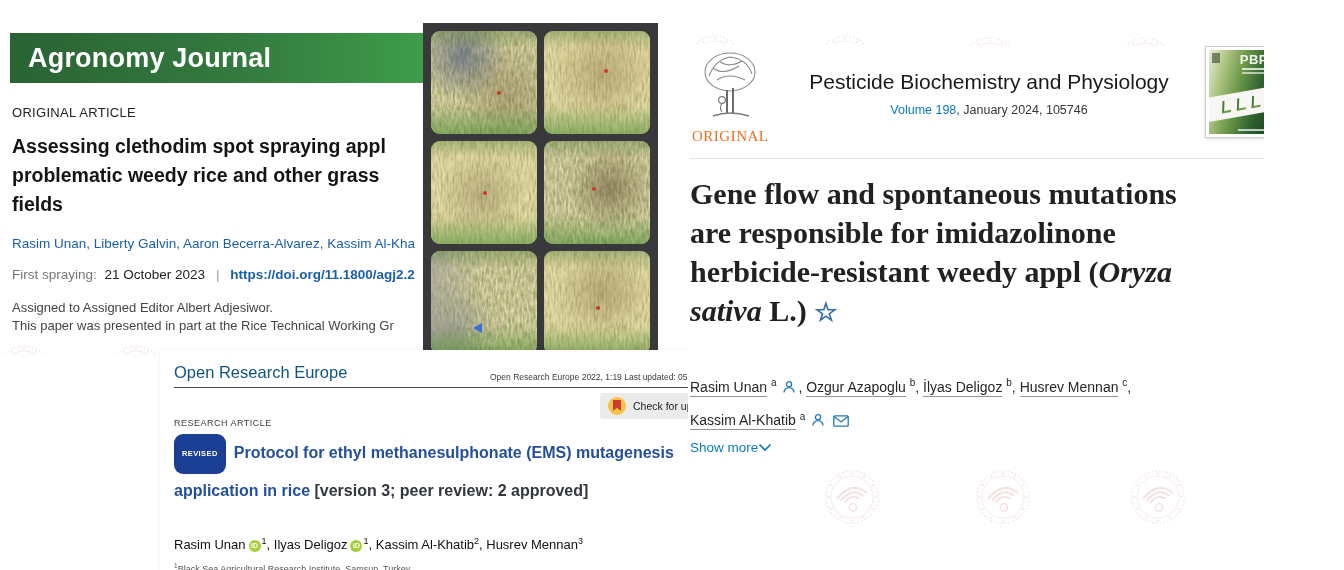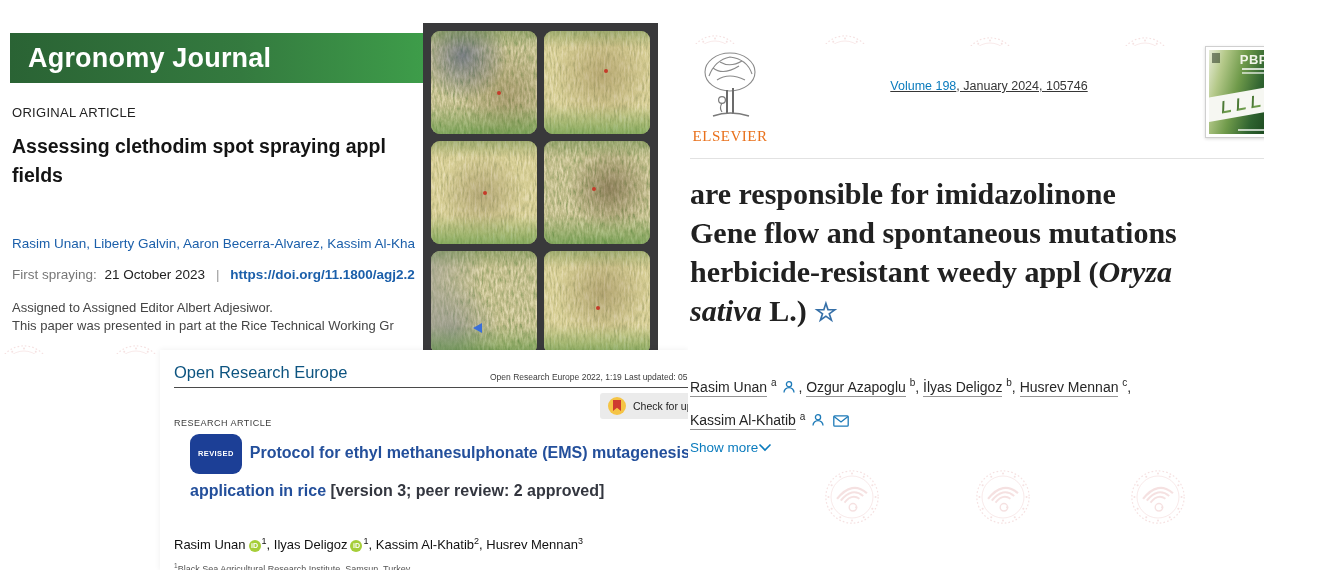--- a/index.html
+++ b/index.html
@@ -51,39 +51,39 @@
   .ore-brand { position:absolute; left:14px; top:13px; font-size:16.5px; font-weight:500; color:#0d5480; }
   .ore-cite { position:absolute; left:330px; top:22px; font-size:8.5px; color:#3c3c3c; white-space:nowrap; }
   .ore-rule { position:absolute; left:14px; top:37px; width:514px; height:1px; background:#4a4a4a; }
   .chk { position:absolute; left:440px; top:43px; height:26px; width:200px; background:#ebebeb; border-radius:3px;
     display:flex; align-items:center; padding:0 8px; gap:7px; }
   .chk-ic { width:18px; height:18px; border-radius:50%; background:#f5c445; position:relative; flex:0 0 auto; }
   .chk-ic i { position:absolute; left:5px; top:3px; width:8px; height:11px; background:#cf3a30; display:block;
     clip-path:polygon(0 0,100% 0,100% 100%,50% 70%,0 100%); }
   .chk span { font-size:10.5px; color:#222; white-space:nowrap; }
   .ore-kicker { position:absolute; left:14px; top:68px; font-size:9px; color:#3c3c3c; letter-spacing:.5px; }
-  .ore-title { position:absolute; left:30px; top:84px; width:505px; font-size:16px; font-weight:bold; line-height:34px; }
+  .ore-title { position:absolute; left:14px; top:84px; width:505px; font-size:16px; font-weight:bold; line-height:34px; }
   .ore-blue { color:#234f9b; }
   .ore-dark { color:#33363f; }
   .revised { display:inline-block; background:#1c3f96; color:#fff; font-size:7.5px; font-weight:bold;
     letter-spacing:.4px; border-radius:9px; padding:3px 8px; vertical-align:2px; margin-right:8px; }
   .ore-authors { position:absolute; left:14px; top:186px; font-size:13px; color:#111; white-space:nowrap; }
   .ore-authors sup { font-size:9px; }
   .orcid { display:inline-block; width:12px; height:12px; border-radius:50%; background:#a6ce39; color:#fff;
     font-size:7px; font-weight:bold; text-align:center; line-height:12px; vertical-align:1px; margin:0 1px 0 3px; }
   .ore-affil { position:absolute; left:14px; top:212px; font-size:9px; color:#555; white-space:nowrap; }
   .ore-affil sup { font-size:6.5px; }
 
   
   .sd { position:absolute; left:688px; top:0; width:656px; height:570px; background:#fff; z-index:4; }
   .els-logo { position:absolute; left:4px; top:48px; width:76px; text-align:center; }
   .els-word { font-family:"Liberation Serif", serif; font-size:15px; color:#e9711c; letter-spacing:.5px; margin-top:2px; }
   .sd-head-mid { position:absolute; left:86px; top:70px; width:430px; text-align:center; }
   .sd-journal { font-size:21px; color:#191919; }
-  .sd-vol { font-size:12.5px; color:#363636; margin-top:9px;text-decoration:underline; }
+  .sd-vol { font-size:12.5px; color:#363636; margin-top:9px; }
   .sd-vol .lnk { color:#0a7bbd; text-decoration:none; }
   .pbp { position:absolute; left:517px; top:46px; width:70px; height:92px; background:#fff;
     border:1px solid #cfcfcf; padding:3px; box-shadow:0 1px 3px rgba(0,0,0,.15); }
   .pbp-in { position:relative; width:100%; height:100%; overflow:hidden;
     background:linear-gradient(105deg,#e7ecd8 0%,#b5c98a 20%,#6f9a4a 45%,#2f6330 72%,#17421c 100%); }
   .pbp-t { position:absolute; right:3px; top:2px; color:#f2f5ea; font-size:13px; font-weight:600; letter-spacing:.5px; }
   .pbp-sub { position:absolute; right:3px; top:18px; width:26px; height:2px; background:rgba(255,255,255,.75); box-shadow:0 4px 0 rgba(255,255,255,.6); }
   .pbp-mini { position:absolute; left:3px; top:3px; width:8px; height:10px; background:rgba(40,55,35,.55); }
   .pbp-band { position:absolute; left:-8px; top:42px; width:130%; height:24px; background:#f6f7f2; transform:rotate(-10deg);
     display:flex; align-items:center; justify-content:center; gap:6px; }
@@ -160,20 +160,21 @@
 
 <div id="stage">
 
   <section class="wiley">
     <div class="w-banner">
       <span>Agronomy Journal</span>
     </div>
     <div class="w-kicker">ORIGINAL ARTICLE</div>
     <h1 class="w-title">
       <div>Assessing clethodim spot spraying appl</div>
+      <div>problematic weedy rice and other grass</div>
       <div>fields</div>
     </h1>
     <div class="w-authors">Rasim Unan, Liberty Galvin, Aaron Becerra-Alvarez, Kassim Al-Kha</div>
     <div class="w-pub">
       <span class="g">First spraying:</span>
       <span class="d">21 October 2023</span>
       <span class="pipe">|</span>
       <a class="doi">https://doi.org/11.1800/agj2.2</a>
     </div>
     <div class="w-notes">
@@ -268,44 +269,45 @@
           <path d="M25 14 Q35 20 47 13"></path>
         </g>
         <g stroke="#6b6b6b" stroke-width="2" fill="none">
           <path d="M32 42 L32 66"></path>
             <path d="M38 40 L38 66"></path>
         </g>
         <path d="M18 68 Q35 62 54 68" fill="none" stroke="#7a7a7a" stroke-width="1.4"></path>
         <circle cx="27" cy="52" r="3.4" fill="none" stroke="#7a7a7a" stroke-width="1.2"></circle>
         <path d="M27 55 Q24 60 27 64" fill="none" stroke="#7a7a7a" stroke-width="1.2"></path>
       </svg>
-      <div class="els-word">ELSEVIER</div>
+      <div class="els-word">ORIGINAL</div>
     </div>
     <div class="sd-head-mid">
+      <div class="sd-journal">Pesticide Biochemistry and Physiology</div>
       <div class="sd-vol">
         <a class="lnk">Volume 198</a><span>, January 2024, 105746</span>
       </div>
     </div>
     <div class="pbp">
       <div class="pbp-in">
         <span class="pbp-mini"></span>
         <span class="pbp-t">PBP</span>
         <span class="pbp-sub"></span>
         <span class="pbp-band">
             <i></i>
             <i></i>
             <i></i>
           </span>
         <span class="pbp-foot"></span>
       </div>
     </div>
     <div class="sd-rule"></div>
     <h1 class="sd-title">
+      <div>Gene flow and spontaneous mutations</div>
       <div>are responsible for imidazolinone</div>
-      <div>Gene flow and spontaneous mutations</div>
       <div><span>herbicide-resistant weedy appl (</span><span class="it">Oryza</span></div>
       <div><span class="it">sativa</span><span> L.) </span><span class="sd-star">☆</span></div>
     </h1>
     <div class="sd-authors">
       <div>
         <span class="sd-au">Rasim Unan</span> <sup>a</sup>
         <svg class="sd-ic" width="14" height="14" viewBox="0 0 14 14">
             <circle cx="7" cy="4.3" r="2.6" fill="none" stroke="#1d7ab8" stroke-width="1.3"></circle>
             <path d="M2 12.6 a5 5 0 0 1 10 0" fill="none" stroke="#1d7ab8" stroke-width="1.3"></path>
           </svg><span>, </span><span class="sd-au">Ozgur Azapoglu</span> <sup>b</sup><span>, </span><span class="sd-au">İlyas Deligoz</span> <sup>b</sup><span>, </span><span class="sd-au">Husrev Mennan</span> <sup>c</sup><span>,</span>

